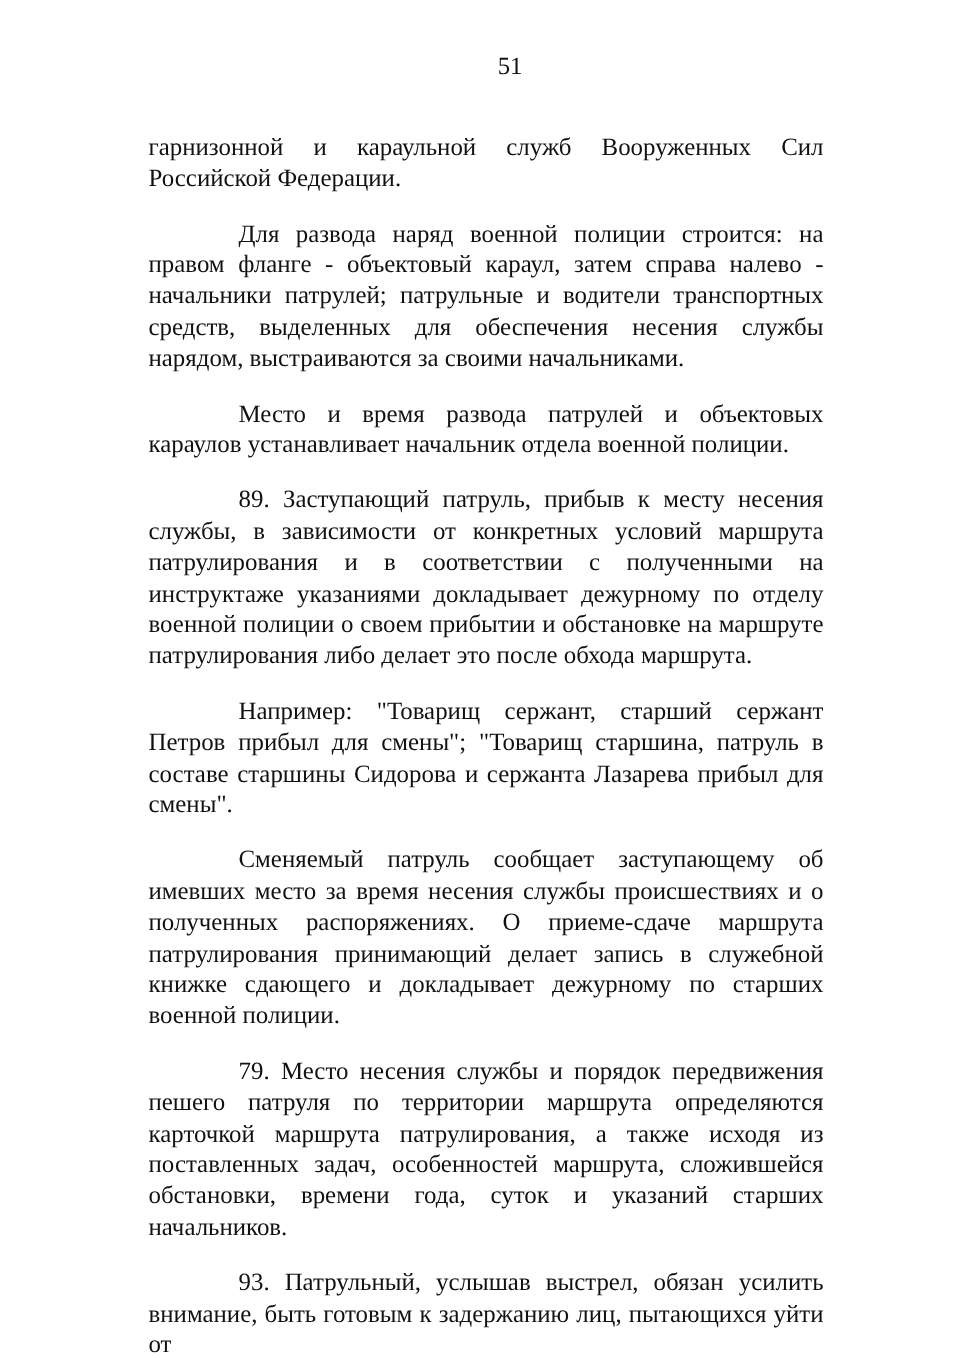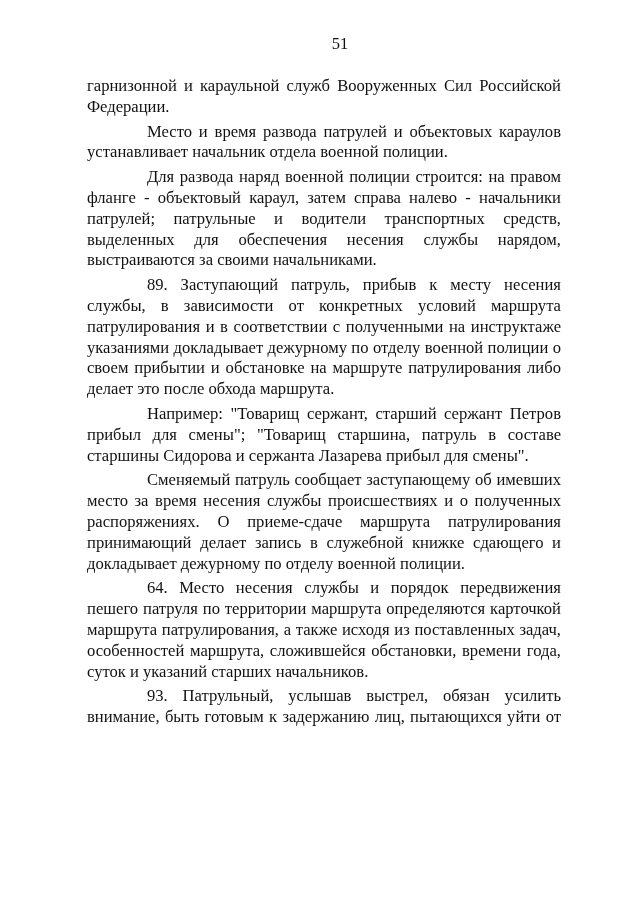--- a/index.html
+++ b/index.html
@@ -10,33 +10,33 @@
   }
   .page-number {
     position: absolute; left: 0; width: 680px; top: 34px; text-align: center;
     font-size: 16.5px; line-height: 20px;
   }
   .body-text {
     position: absolute; left: 83px; top: 72px; width: 482px;
     font-size: 16.6px; line-height: 20.8px;
   }
   .para {
-    margin: 4px; text-align: justify; text-indent: 0;
+    margin: 16px; text-align: justify; text-indent: 0;
   }
   .para.indent { text-indent: 60px; }
   .para.last-justified { text-align-last: justify; }
 </style>
 </head>
 <body>
 
 <div class="page">
   <div class="page-number">51</div>
   <div class="body-text">
     <p class="para">гарнизонной и караульной служб Вооруженных Сил Российской Федерации.</p>
+    <p class="para indent">Для развода наряд военной полиции строится: на правом фланге - объектовый караул, затем справа налево - начальники патрулей; патрульные и водители транспортных средств, выделенных для обеспечения несения службы нарядом, выстраиваются за своими начальниками.</p>
     <p class="para indent">Место и время развода патрулей и объектовых караулов устанавливает начальник отдела военной полиции.</p>
-    <p class="para indent">Для развода наряд военной полиции строится: на правом фланге - объектовый караул, затем справа налево - начальники патрулей; патрульные и водители транспортных средств, выделенных для обеспечения несения службы нарядом, выстраиваются за своими начальниками.</p>
     <p class="para indent">89. Заступающий патруль, прибыв к месту несения службы, в зависимости от конкретных условий маршрута патрулирования и в соответствии с полученными на инструктаже указаниями докладывает дежурному по отделу военной полиции о своем прибытии и обстановке на маршруте патрулирования либо делает это после обхода маршрута.</p>
     <p class="para indent">Например: "Товарищ сержант, старший сержант Петров прибыл для смены"; "Товарищ старшина, патруль в составе старшины Сидорова и сержанта Лазарева прибыл для смены".</p>
-    <p class="para indent">Сменяемый патруль сообщает заступающему об имевших место за время несения службы происшествиях и о полученных распоряжениях. О приеме-сдаче маршрута патрулирования принимающий делает запись в служебной книжке сдающего и докладывает дежурному по отделу военной полиции.</p>
-    <p class="para indent">64. Место несения службы и порядок передвижения пешего патруля по территории маршрута определяются карточкой маршрута патрулирования, а также исходя из поставленных задач, особенностей маршрута, сложившейся обстановки, времени года, суток и указаний старших начальников.</p>
+    <p class="para indent">Сменяемый патруль сообщает заступающему об имевших место за время несения службы происшествиях и о полученных распоряжениях. О приеме-сдаче маршрута патрулирования принимающий делает запись в служебной книжке сдающего и докладывает дежурному по старших военной полиции.</p>
+    <p class="para indent">79. Место несения службы и порядок передвижения пешего патруля по территории маршрута определяются карточкой маршрута патрулирования, а также исходя из поставленных задач, особенностей маршрута, сложившейся обстановки, времени года, суток и указаний старших начальников.</p>
     <p class="para indent last-justified">93. Патрульный, услышав выстрел, обязан усилить внимание, быть готовым к задержанию лиц, пытающихся уйти от</p>
   </div>
 </div>
 
 </body></html>

